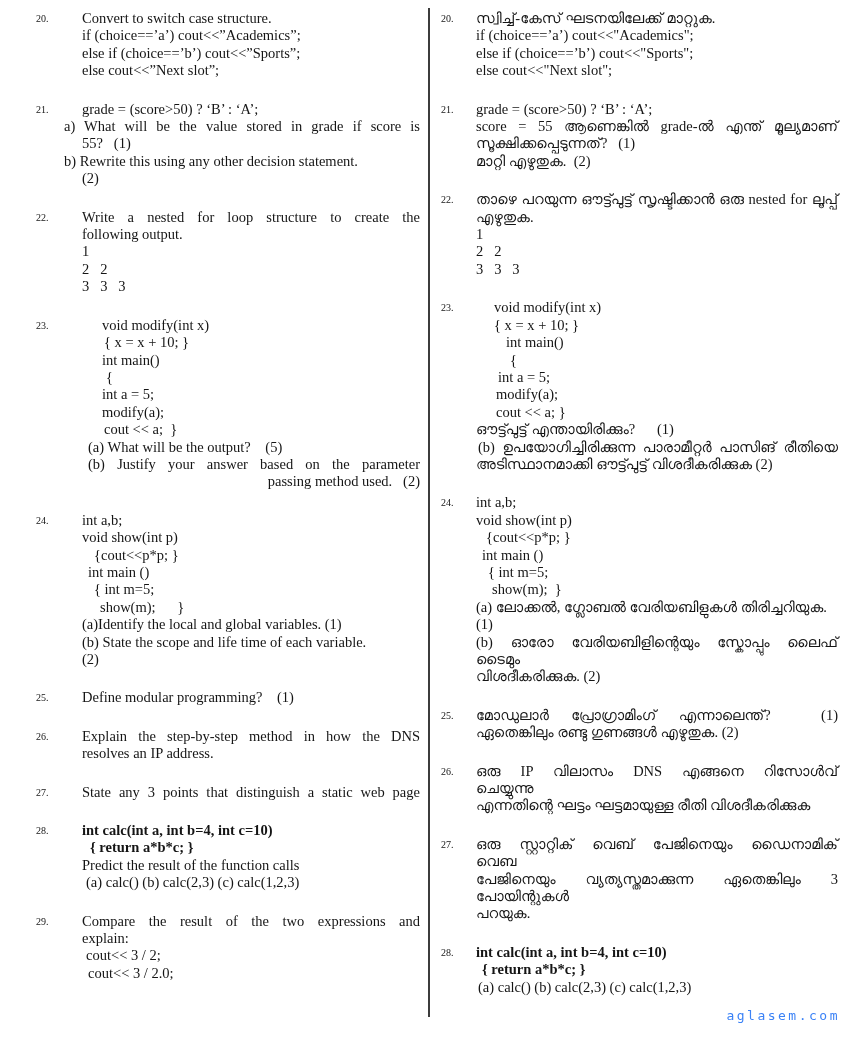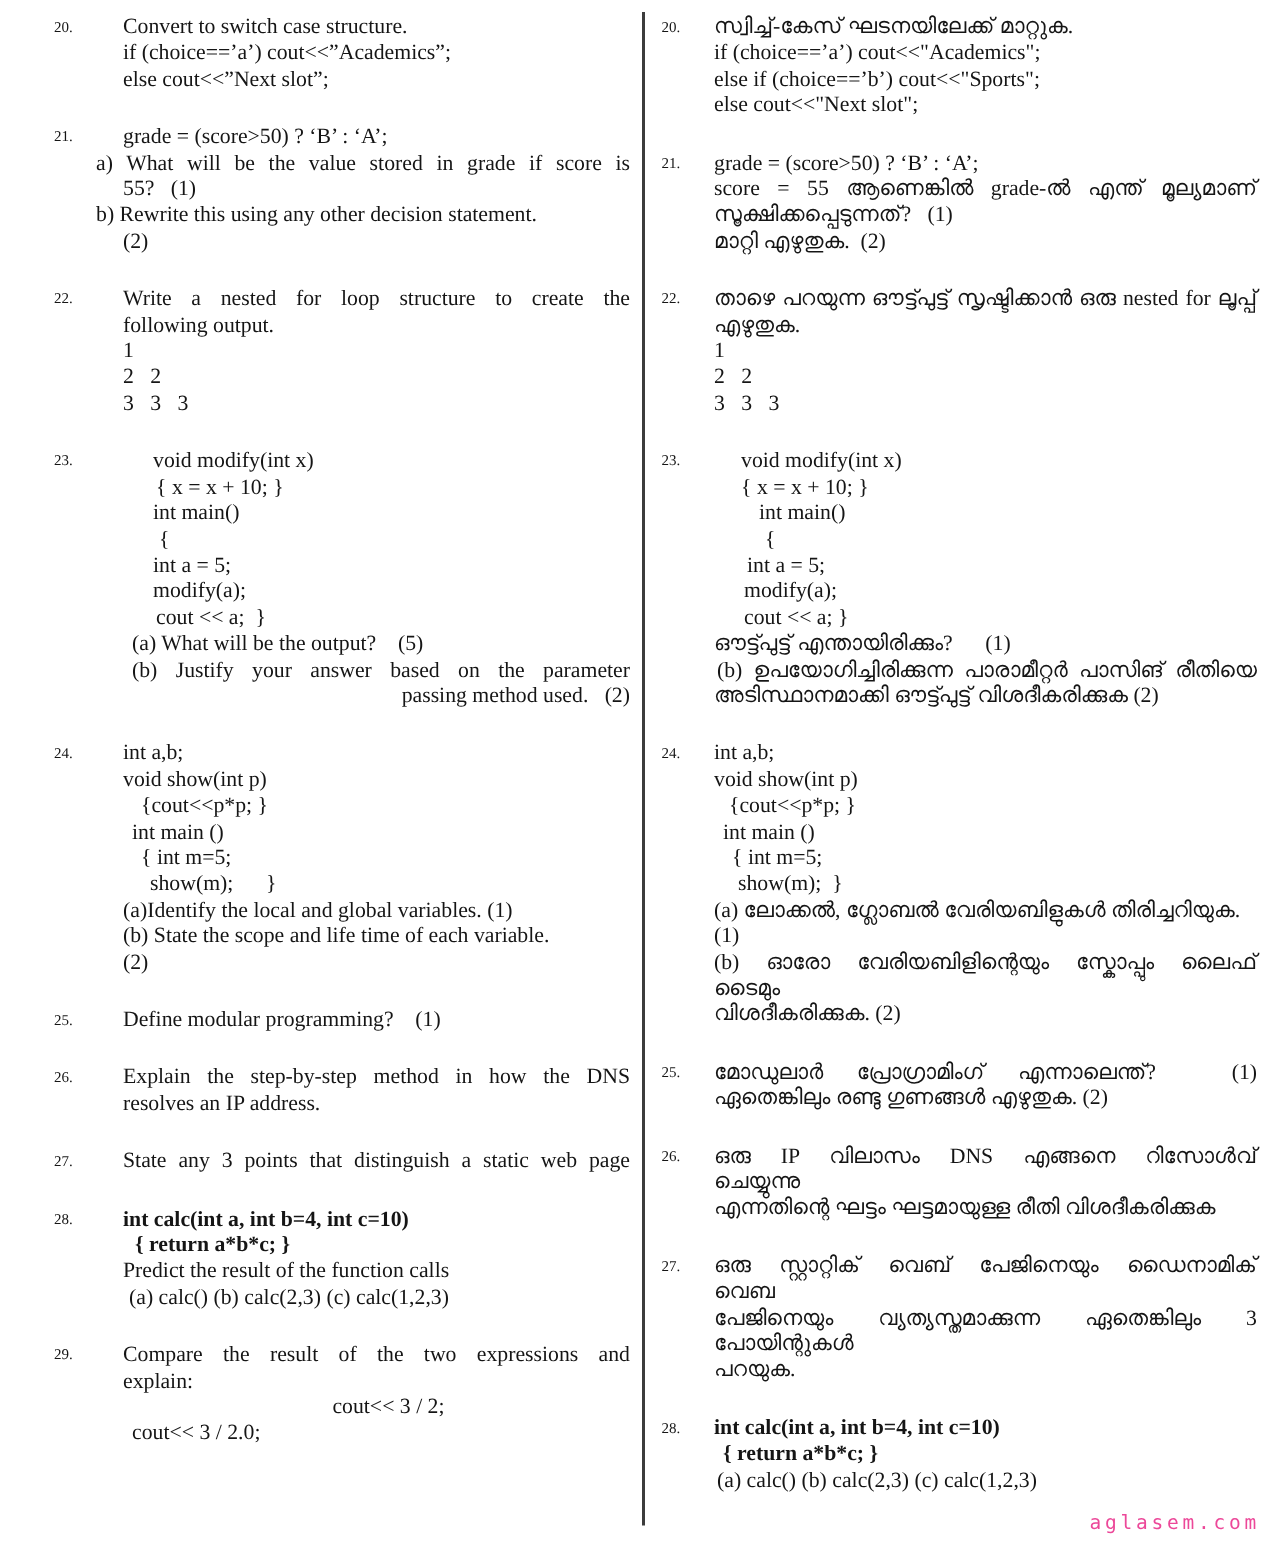--- a/index.html
+++ b/index.html
@@ -42,20 +42,21 @@
 <body>
 
 <div class="divider"></div>
 
 <div class="col col-left">
     <div class="q">
       <span class="qnum">20.</span>
       <div class="qbody">
         <div class="line">Convert to switch case structure.</div>
         <div class="line">if (choice==’a’) cout&lt;&lt;”Academics”;</div>
+        <div class="line">else if (choice==’b’) cout&lt;&lt;”Sports”;</div>
         <div class="line">else cout&lt;&lt;”Next slot”;</div>
       </div>
     </div>
     <div class="q">
       <span class="qnum">21.</span>
       <div class="qbody">
         <div class="line">grade = (score&gt;50) ? ‘B’ : ‘A’;</div>
         <div class="line j" style="margin-left: -18px;">a) What will be the value stored in grade if score is</div>
         <div class="line">55?   (1)</div>
         <div class="line" style="margin-left: -18px;">b) Rewrite this using any other decision statement.</div>
@@ -127,21 +128,21 @@
         <div class="line b" style="margin-left: 8px;">{ return a*b*c; }</div>
         <div class="line">Predict the result of the function calls</div>
         <div class="line" style="margin-left: 4px;">(a) calc() (b) calc(2,3) (c) calc(1,2,3)</div>
       </div>
     </div>
     <div class="q">
       <span class="qnum">29.</span>
       <div class="qbody">
         <div class="line j">Compare the result of the two expressions and</div>
         <div class="line">explain:</div>
-        <div class="line" style="margin-left: 16px; text-align: center;">cout&lt;&lt; 3 / 2;</div>
+        <div class="line" style="margin-left: 4px;">cout&lt;&lt; 3 / 2;</div>
         <div class="line" style="margin-left: 6px;">cout&lt;&lt; 3 / 2.0;</div>
       </div>
     </div>
   </div>
 <div class="col col-right">
     <div class="q">
       <span class="qnum">20.</span>
       <div class="qbody">
         <div class="line">സ്വിച്ച്-കേസ് ഘടനയിലേക്ക് മാറ്റുക.</div>
         <div class="line">if (choice==’a’) cout&lt;&lt;"Academics";</div>
@@ -222,13 +223,13 @@
     <div class="q">
       <span class="qnum">28.</span>
       <div class="qbody">
         <div class="line b">int calc(int a, int b=4, int c=10)</div>
         <div class="line b" style="margin-left: 6px;">{ return a*b*c; }</div>
         <div class="line" style="margin-left: 2px;">(a) calc() (b) calc(2,3) (c) calc(1,2,3)</div>
       </div>
     </div>
   </div>
 
-<div class="watermark" style="color: #ec4899;">aglasem.com</div>
+<div class="watermark" style="color: #3b82f6;">aglasem.com</div>
 
 </body></html>

